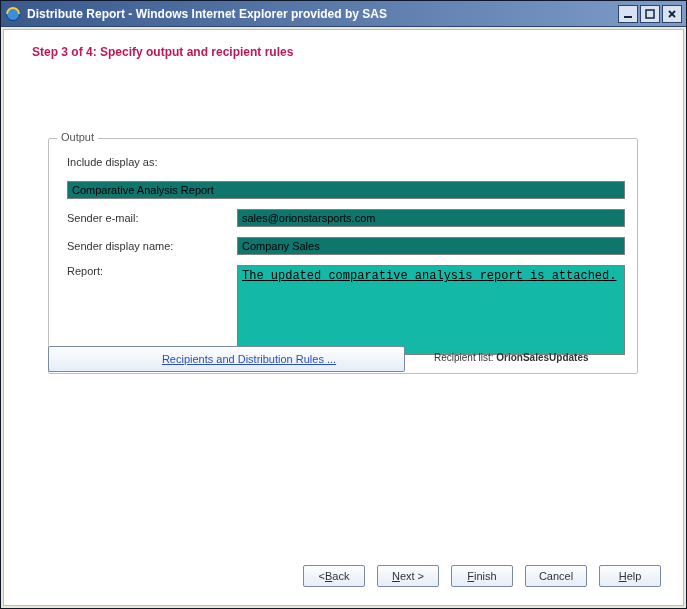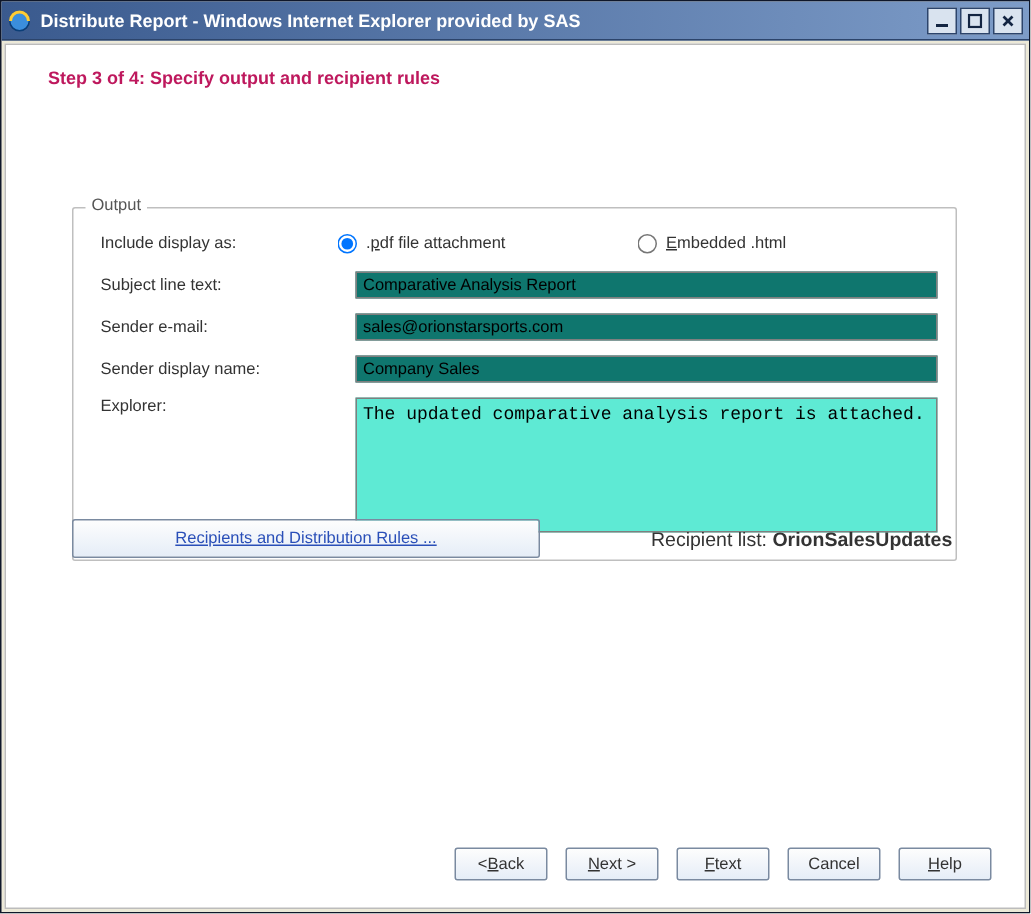--- a/index.html
+++ b/index.html
@@ -144,51 +144,53 @@
     background: #0f766e;
     font-family: Tahoma, Arial, sans-serif;
     font-size: 11px;
     padding: 2px 4px;
     box-sizing: border-box;
   }
   .textarea {
     flex: 1;
     height: 90px;
     border: 1px solid #7f7f7f;
-    background: #5eead4;
+    background: #14b8a6;
     font-family: "Courier New", monospace;
     font-size: 12px;
     padding: 3px 4px;
     box-sizing: border-box;
     resize: none;
     overflow: auto;
+    text-decoration: underline;
   }
   
   .recipients-btn {
     position: absolute;
     top: 316px;
     left: 44px;
     width: 310px;
     height: 24px;
     border: 1px solid #7a8aa0;
     background: linear-gradient(#fdfdfd, #e5edf7);
     color: #2a4fb8;
     text-decoration: underline;
     font-size: 11px;
     display: flex;
     align-items: center;
     justify-content: center;
     cursor: default;
     border-radius: 2px;
+    padding-left: 45px;
   }
   .recipient-list {
     position: absolute;
     top: 322px;
     left: 430px;
-    font-size: 13px;
+    font-size: 10px;
     color: #333;
   }
   .recipient-list .rlabel { }
   .recipient-list .rvalue { font-weight: bold; }
   
   .btn-row {
     position: absolute;
     bottom: 18px;
     right: 22px;
     display: flex;
@@ -247,49 +249,38 @@
 
   <div class="client">
 
     <div class="step-label">Step 3 of 4: Specify output and recipient rules</div>
 
     <div class="fieldset">
       <div class="legend">Output</div>
 
       <div class="row row-include">
         <div class="lbl">Include display as:</div>
-        <div class="radio-group">
-          <label class="radio-opt">
-            <input type="radio" name="fmt" checked="" style="">
-            <span><span>.</span><span class="underline">p</span><span>df file attachment</span></span>
-          </label>
-          <label class="radio-opt">
-            <input type="radio" name="fmt" style="">
-            <span><span></span><span class="underline">E</span><span>mbedded .html</span></span>
-          </label>
-        </div>
       </div>
 
       <div class="row row-subject">
-        <div class="lbl">Subject line text:</div>
         <input class="textinput" type="text" value="Comparative Analysis Report" style="">
       </div>
 
       <div class="row row-display">
         <div class="lbl">Sender display name:</div>
         <input class="textinput" type="text" value="Company Sales" style="">
       </div>
 
       <div class="row row-sender">
         <div class="lbl">Sender e-mail:</div>
         <input class="textinput" type="text" value="sales@orionstarsports.com" style="">
       </div>
 
       <div class="row row-message">
-        <div class="lbl">Explorer:</div>
+        <div class="lbl">Report:</div>
         <textarea class="textarea" style="">The updated comparative analysis report is attached.</textarea>
       </div>
     </div>
 
     <div class="recipients-btn">
       <span>Recipients and Distribution Rules ...</span>
     </div>
 
     <div class="recipient-list">
       <span class="rlabel">Recipient list: </span><span class="rvalue">OrionSalesUpdates</span>
@@ -302,21 +293,21 @@
           <span>ack</span>
       </div>
       <div class="btn">
         <span></span>
           <span class="ul">N</span>
           <span>ext &gt;</span>
       </div>
       <div class="btn">
         <span></span>
           <span class="ul">F</span>
-          <span>text</span>
+          <span>inish</span>
       </div>
       <div class="btn">
         <span>Cancel</span>
       </div>
       <div class="btn">
         <span></span>
           <span class="ul">H</span>
           <span>elp</span>
       </div>
     </div>

